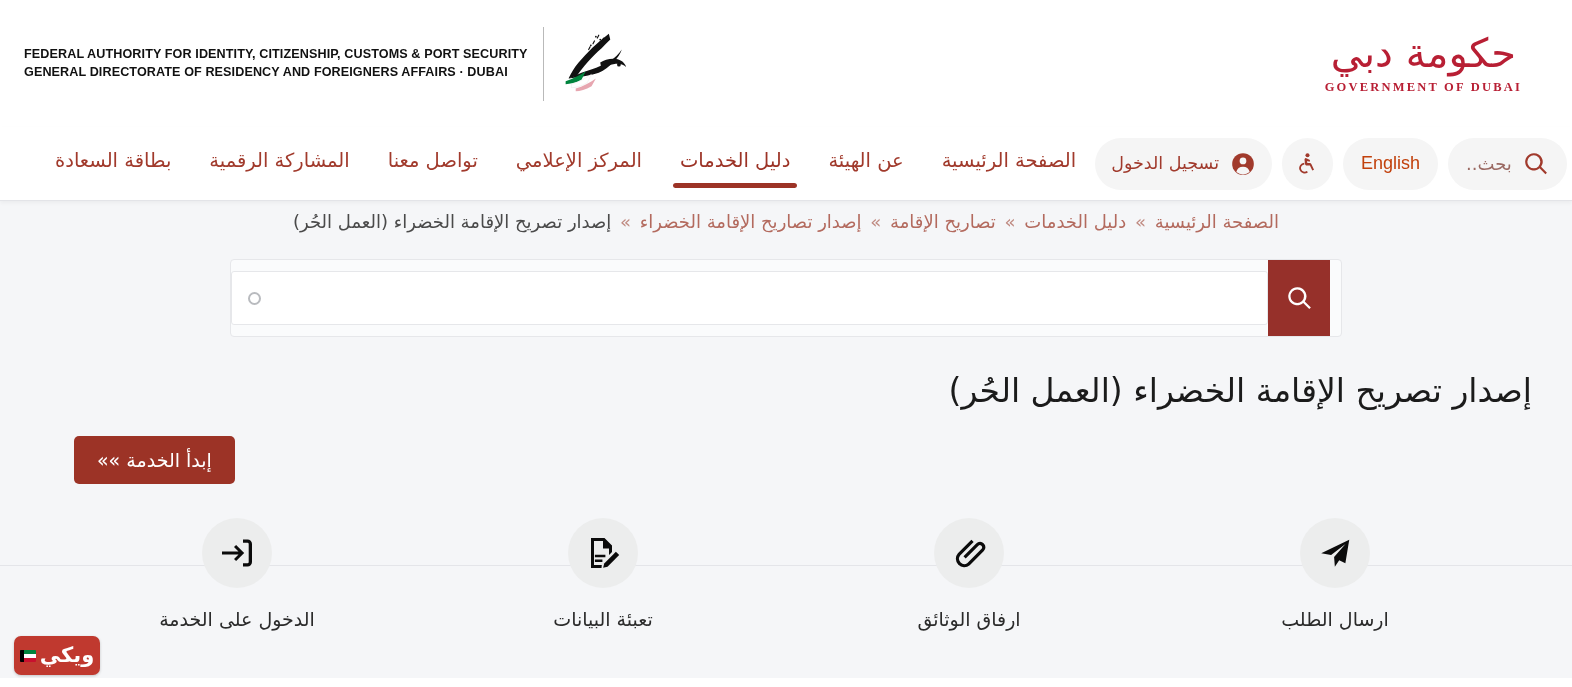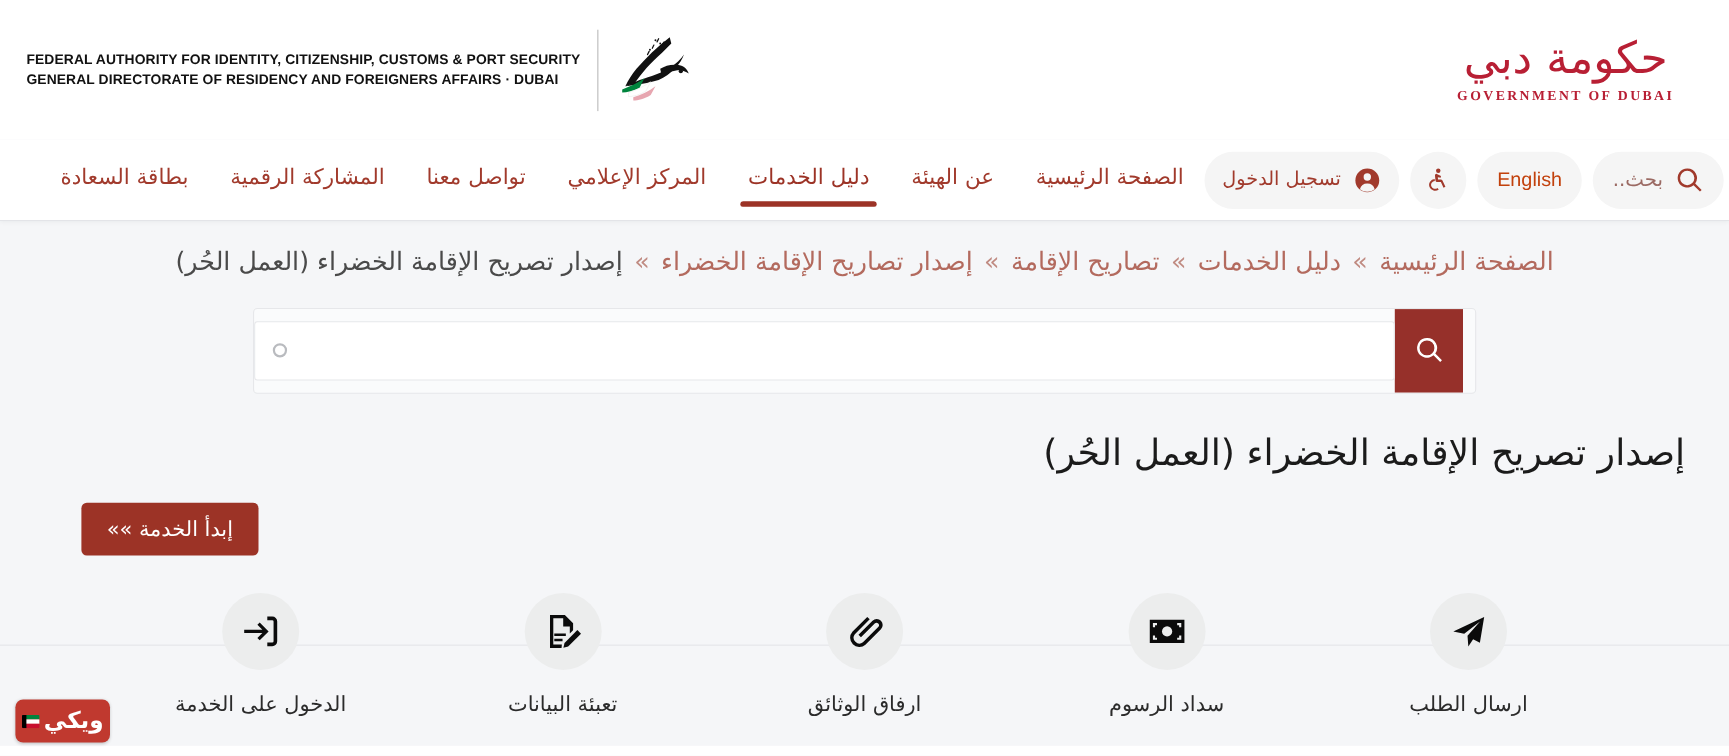--- a/index.html
+++ b/index.html
@@ -114,22 +114,22 @@
   .pill.login { padding: 5px 16px; }
   .pill.login .ptext { line-height: 1.18; text-align: center; font-size: 17.5px; }
   .pill.acc { padding: 9px 14px; }
   .icon-red { width: 26px; height: 26px; fill: #a13a2c; flex: none; }
   .icon-red.sm { width: 23px; height: 23px; }
 
   
   .breadcrumb {
     text-align: center;
     color: #b36a5e;
-    font-size: 23px;
-    padding: 20px 20px 16px;
+    font-size: 18px;
+    padding: 7px 20px 16px;
     direction: rtl;
     line-height: 1.5;
   }
   .breadcrumb .crumb { color: #b36a5e; cursor: pointer; }
   .breadcrumb .sep { color: #c08b82; padding: 0 3px; }
   .breadcrumb .crumb.last { color: #4a4a4a; cursor: default; }
 
   
   .search-wrap {
     width: 1112px;
@@ -438,30 +438,20 @@
 
       <div class="step">
         <div class="step-circle">
           <svg viewBox="0 0 24 24">
             <path d="M16.8 5.6a3.6 3.6 0 015.1 5.1l-9.4 9.4a5.6 5.6 0 01-7.9-7.9l9-9 1.5 1.5-9 9a3.5 3.5 0 004.9 4.9l9.4-9.4a1.5 1.5 0 00-2.1-2.1l-8.5 8.5-1.5-1.5z"></path>
           </svg>
         </div>
         <div class="step-label">ارفاق الوثائق</div>
       </div>
 
-      <div class="step">
-        <div class="step-circle">
-          <svg viewBox="0 0 24 24">
-            <path d="M1.5 5h21v14h-21z"></path>
-            <circle cx="12" cy="12" r="3.1" fill="#eceded"></circle>
-            <path d="M3.4 6.9h2.5v1.3H4.7v1.3H3.4zM20.6 6.9v2.6h-1.3V8.2h-1.2V6.9zM3.4 17.1v-2.6h1.3v1.3h1.2v1.3zM20.6 17.1h-2.5v-1.3h1.2v-1.3h1.3z" fill="#eceded"></path>
-          </svg>
-        </div>
-        <div class="step-label">سداد الرسوم</div>
-      </div>
 
       <div class="step">
         <div class="step-circle">
           <svg viewBox="0 0 24 24">
             <path d="M21.5 3.2L2.8 12.1l6.6 1.3 9.6-7.4-7.6 8.6.5 6.5 2.9-4.3 4.1 2.1z"></path>
           </svg>
         </div>
         <div class="step-label">ارسال الطلب</div>
       </div>
 

